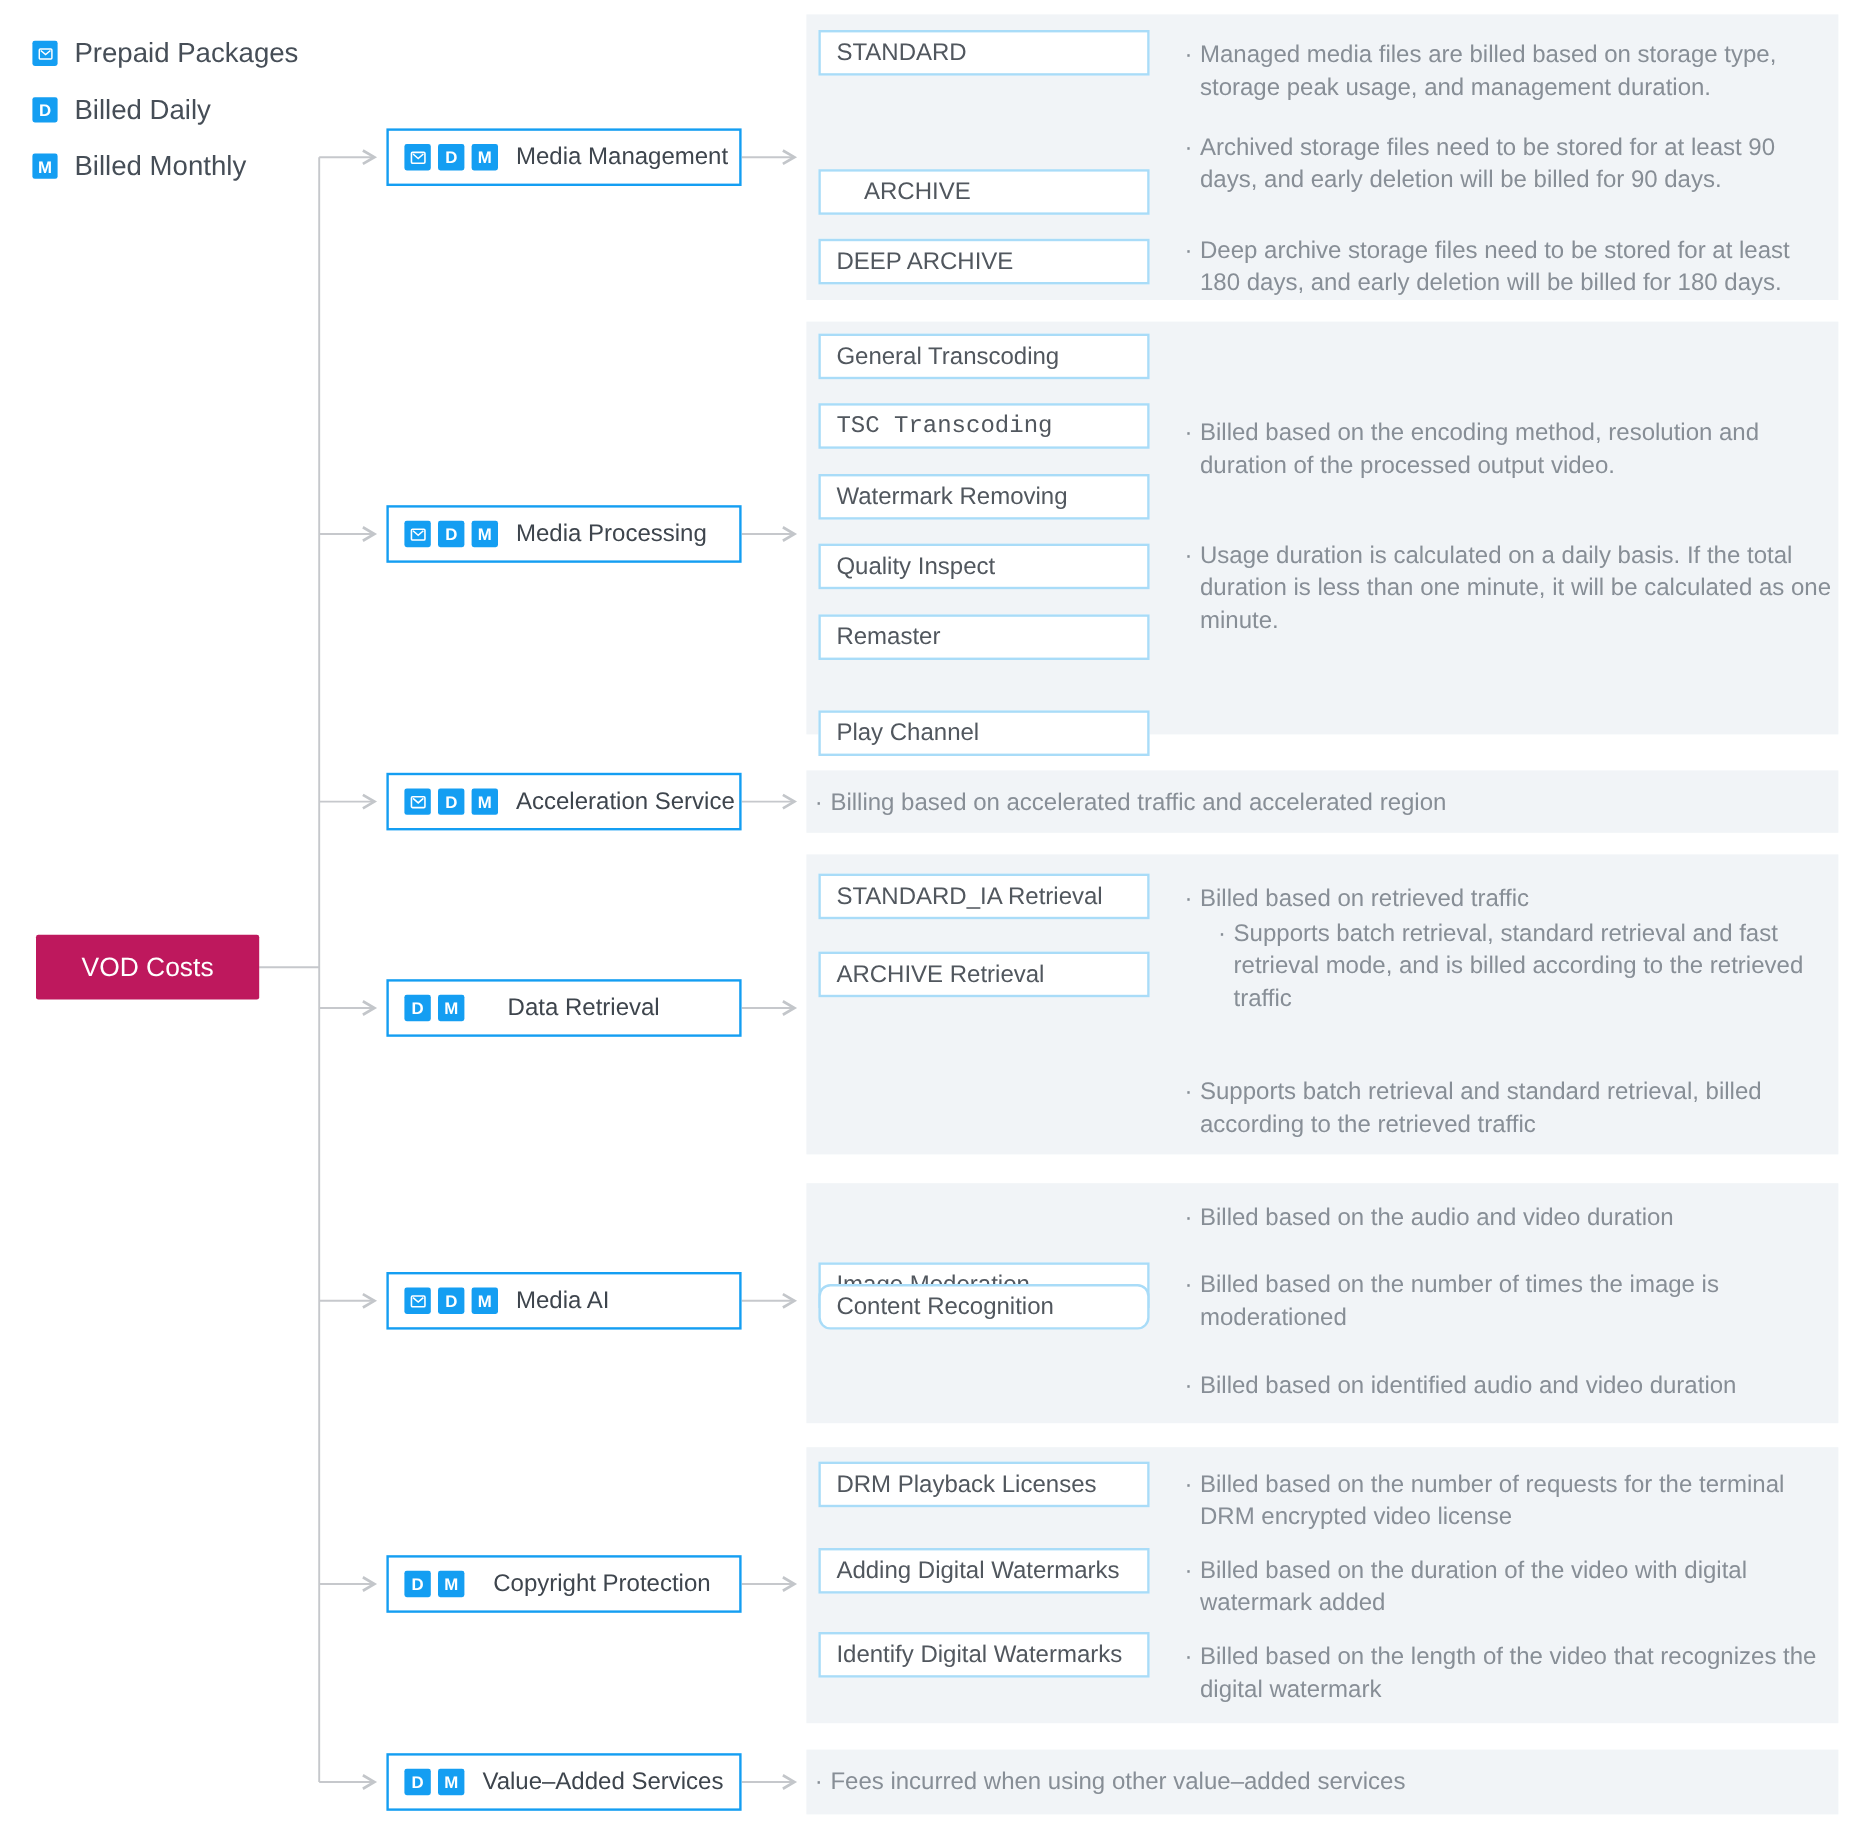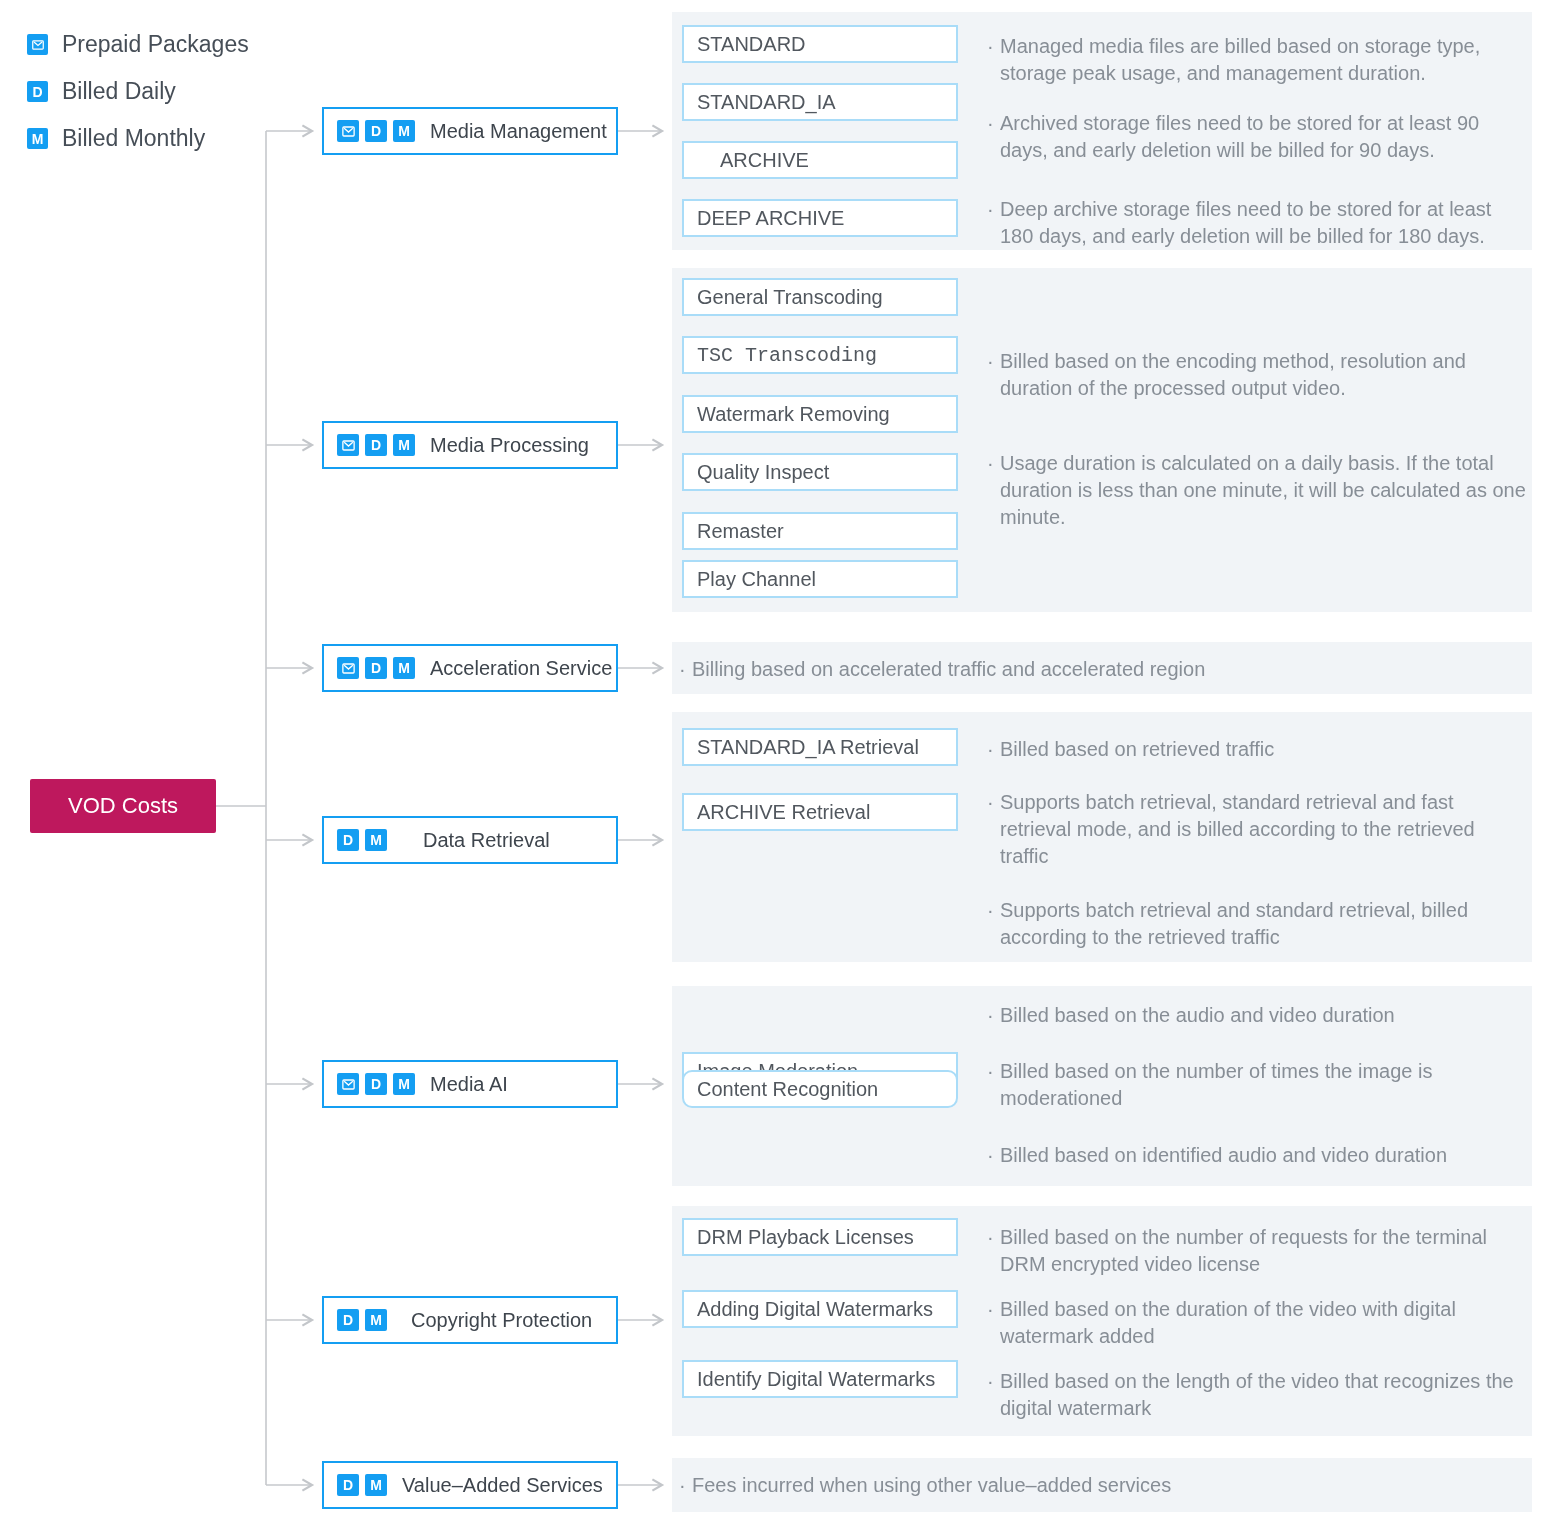--- a/index.html
+++ b/index.html
@@ -163,42 +163,41 @@
     <span class="label" style="margin-left:18px;">Copyright Protection</span>
   </div>
 
   <div class="node" style="top:1461px;">
     <span class="badge">D</span>
     <span class="badge">M</span>
     <span class="label">Value–Added Services</span>
   </div>
 
   <div class="item" style="top:25px;">STANDARD</div>
-  <div class="item" style="top:83px;">STANDARD_IA</div>
   <div class="item" style="top:141px;padding-left:36px;">ARCHIVE</div>
   <div class="item" style="top:199px;">DEEP ARCHIVE</div>
   <div class="note" style="top:33px;">Managed media files are billed based on storage type, storage peak usage, and management duration.</div>
   <div class="note" style="top:110px;">Archived storage files need to be stored for at least 90 days, and early deletion will be billed for 90 days.</div>
   <div class="note" style="top:196px;">Deep archive storage files need to be stored for at least 180 days, and early deletion will be billed for 180 days.</div>
 
   <div class="item" style="top:278px;">General Transcoding</div>
   <div class="item" style="top:336px;font-family:Liberation Mono, monospace;">TSC Transcoding</div>
   <div class="item" style="top:395px;">Watermark Removing</div>
   <div class="item" style="top:453px;">Quality Inspect</div>
   <div class="item" style="top:512px;">Remaster</div>
-  <div class="item" style="top:560px;">Play Channel</div>
+  <div class="item" style="top:592px;">Play Channel</div>
   <div class="note" style="top:348px;">Billed based on the encoding method, resolution and duration of the processed output video.</div>
   <div class="note" style="top:450px;">Usage duration is calculated on a daily basis. If the total duration is less than one minute, it will be calculated as one minute.</div>
 
   <div class="note wide" style="top:656px;">Billing based on accelerated traffic and accelerated region</div>
 
   <div class="item" style="top:728px;">STANDARD_IA Retrieval</div>
   <div class="item" style="top:793px;">ARCHIVE Retrieval</div>
   <div class="note" style="top:736px;">Billed based on retrieved traffic</div>
-  <div class="note" style="top:789px;">Supports batch retrieval, standard retrieval and fast retrieval mode, and is billed according to the retrieved traffic</div>
+  <div class="note" style="top:765px;margin-left:28px;">Supports batch retrieval, standard retrieval and fast retrieval mode, and is billed according to the retrieved traffic</div>
   <div class="note" style="top:897px;">Supports batch retrieval and standard retrieval, billed according to the retrieved traffic</div>
 
   <div class="item" style="top:1052px;">Image Moderation</div>
   <div class="item" style="top:1070px;border-radius:10px;">Content Recognition</div>
   <div class="note" style="top:1002px;">Billed based on the audio and video duration</div>
   <div class="note" style="top:1058px;">Billed based on the number of times the image is moderationed</div>
   <div class="note" style="top:1142px;">Billed based on identified audio and video duration</div>
 
   <div class="item" style="top:1218px;">DRM Playback Licenses</div>
   <div class="item" style="top:1290px;">Adding Digital Watermarks</div>

